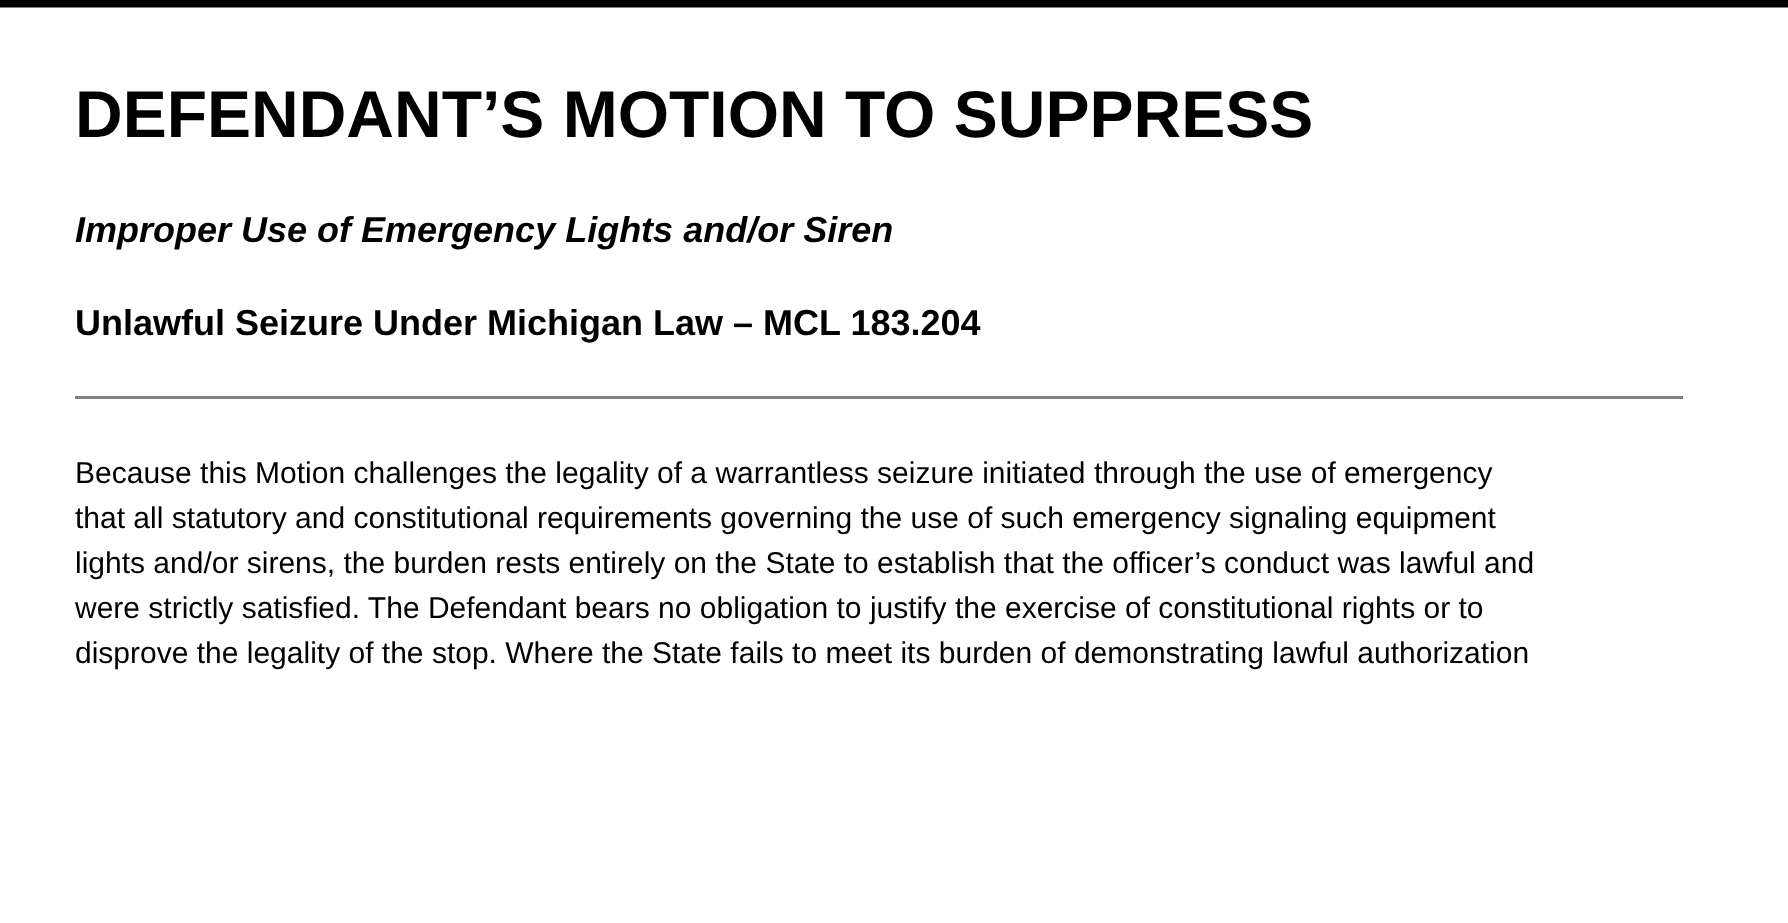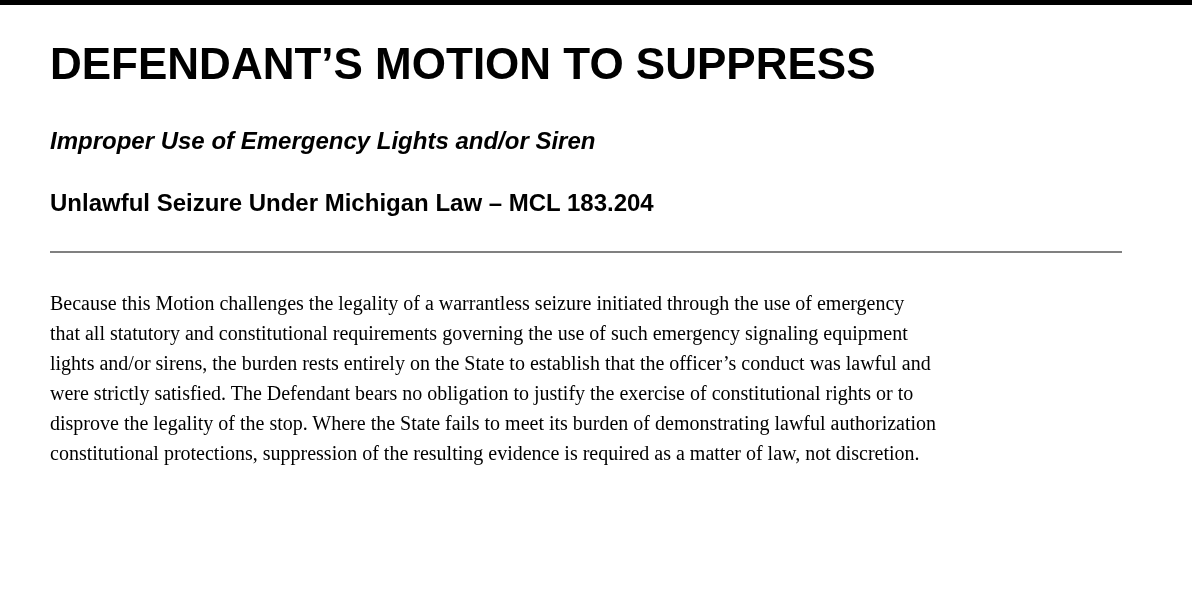--- a/index.html
+++ b/index.html
@@ -28,21 +28,21 @@
     left: 0;
     width: 1192px;
     height: 5px;
     background: var(--bar);
   }
   .doc {
     position: absolute;
     top: 0;
     left: 50px;
     right: 70px;
-    padding-top: 38px;
+    padding-top: 51px;
   }
   .doc-title {
     font-size: 44px;
     font-weight: bold;
     line-height: 52px;
     margin: 0;
     letter-spacing: 0;
     white-space: nowrap;
   }
   .doc-subtitle {
@@ -68,21 +68,20 @@
     white-space: nowrap;
   }
   .body-paragraph {
     margin-top: 35px;
     font-size: 20px;
     line-height: 30px;
     font-weight: normal;
   }
   .para-line {
     white-space: nowrap;
-    font-family: Liberation Serif, serif;
   }
 </style>
 </head>
 <body>
 
 <div class="top-bar"></div>
 
 <div class="doc">
   <h1 class="doc-title">DEFENDANT’S MOTION TO SUPPRESS</h1>
 
@@ -92,15 +91,14 @@
 
   <hr class="section-divider">
 
 
   <div class="body-paragraph">
     <div class="para-line">Because this Motion challenges the legality of a warrantless seizure initiated through the use of emergency</div>
     <div class="para-line">that all statutory and constitutional requirements governing the use of such emergency signaling equipment</div>
     <div class="para-line">lights and/or sirens, the burden rests entirely on the State to establish that the officer’s conduct was lawful and</div>
     <div class="para-line">were strictly satisfied. The Defendant bears no obligation to justify the exercise of constitutional rights or to</div>
     <div class="para-line">disprove the legality of the stop. Where the State fails to meet its burden of demonstrating lawful authorization</div>
-    <div class="para-line">constitutional protections, suppression of the resulting evidence is required as a matter of law, not discretion.</div>
   </div>
 </div>
 
 </body></html>

